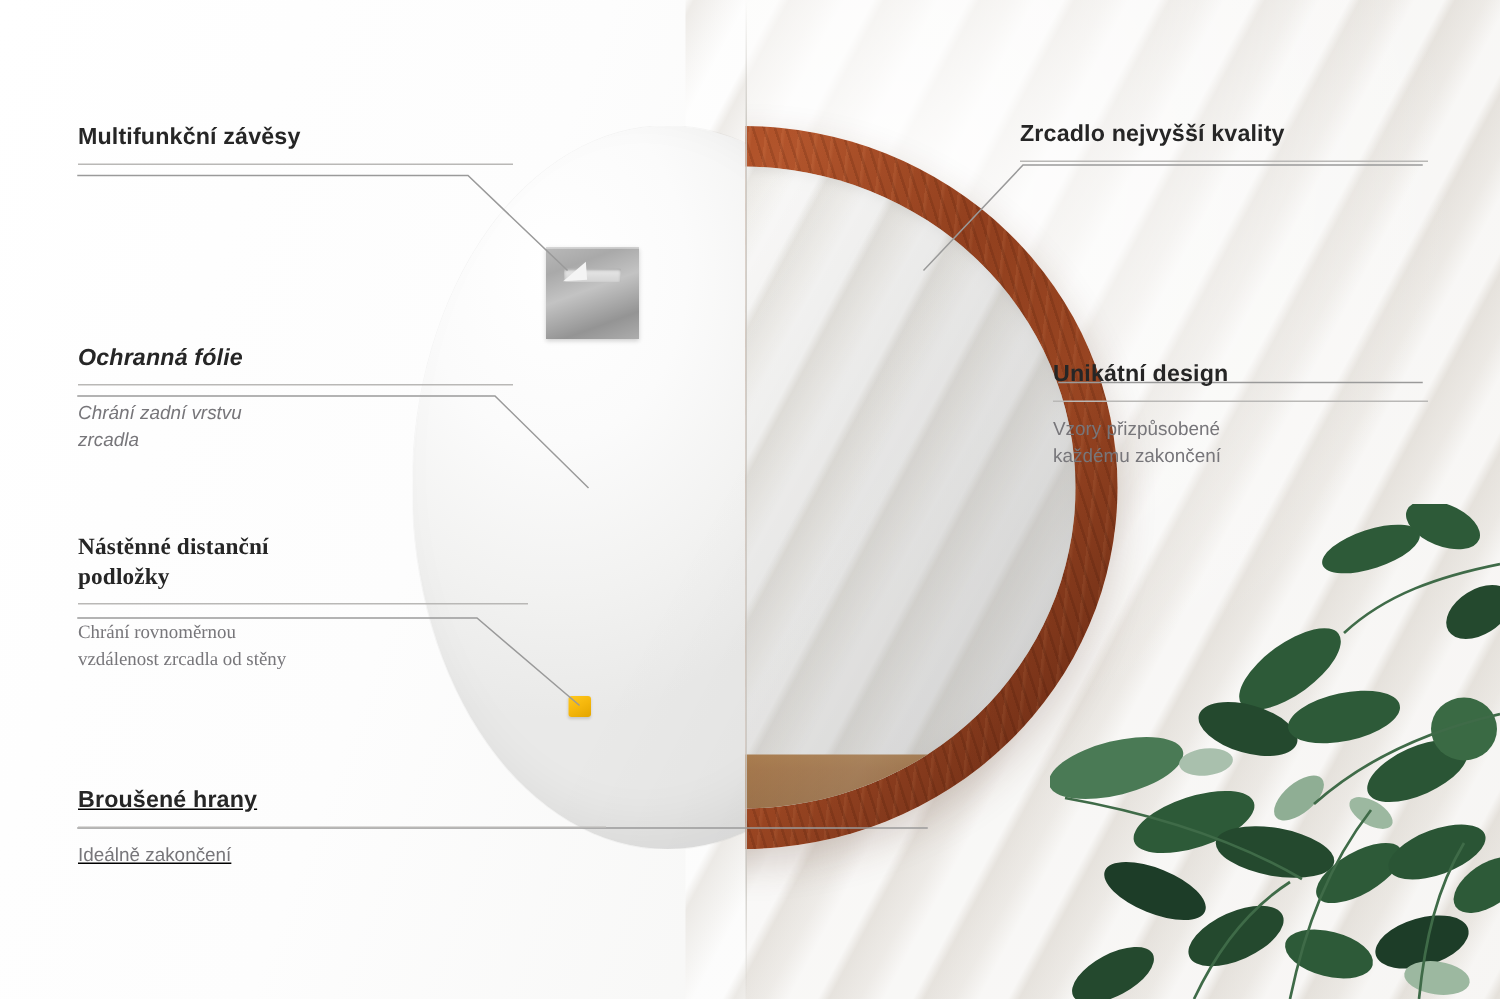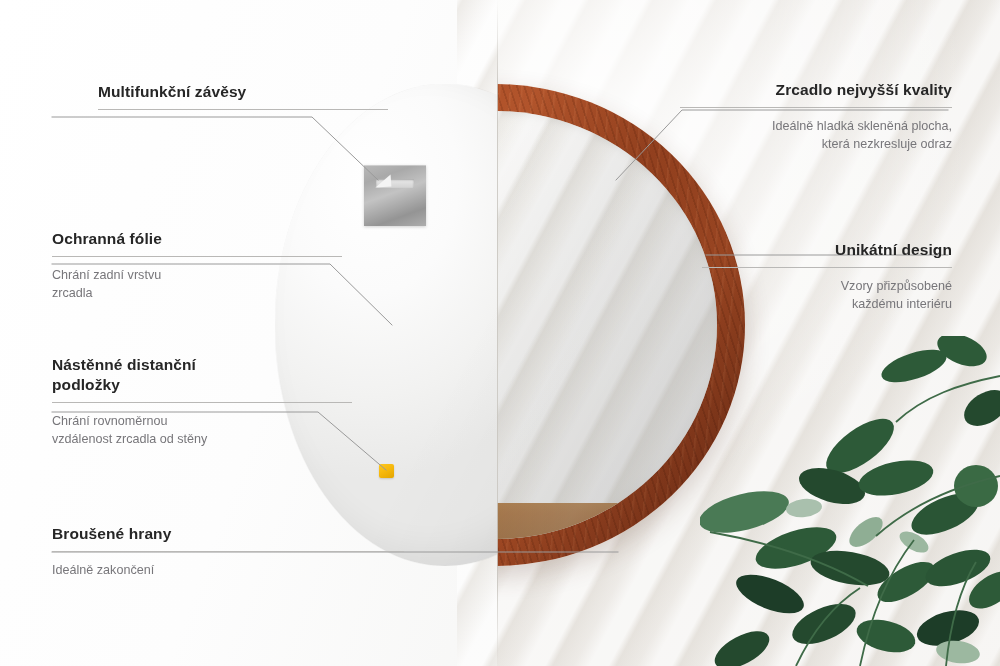--- a/index.html
+++ b/index.html
@@ -148,26 +148,26 @@
   .callout { position:absolute; z-index:8; }
   .c-title {
     font-size:15.5px; font-weight:bold; color:#262626; letter-spacing:.1px;
     line-height:1.28; white-space:pre-line;
   }
   .c-rule { height:1px; background:#b9b8b6; margin:7px 0 9px 0; }
   .c-desc {
     font-size:12.6px; color:#77767a; line-height:1.46; white-space:pre-line;
     font-weight:400;
   }
-  .callout.right { text-align:right; }
-
-  .co-zavesy   { left:52px;  top:82px;  width:290px;margin-left:46px; }
-  .co-folie    { left:52px;  top:229px; width:290px; }
-  .co-podlozky { left:52px;  top:355px; width:300px; }
-  .co-hrany    { left:52px;  top:524px; width:352px; }
+  .callout.right { }
+
+  .co-zavesy   { left:52px;  top:82px;  width:290px; }
+  .co-folie    { left:52px;  top:229px; width:290px;font-style:italic; }
+  .co-podlozky { left:52px;  top:355px; width:300px;font-family:Liberation Serif, serif; }
+  .co-hrany    { left:52px;  top:524px; width:352px;text-decoration:underline; }
   .co-kvalita  { right:48px; top:80px;  width:272px; }
   .co-design   { right:48px; top:240px; width:250px; }
 
   
   .leaders { position:absolute; inset:0; z-index:7; pointer-events:none; }
 </style>
 </head>
 <body>
 
 <div id="stage">
@@ -278,24 +278,22 @@
 
   <div class="callout co-hrany">
     <div class="c-title">Broušené hrany</div>
     <div class="c-rule"></div>
     <div class="c-desc">Ideálně zakončení</div>
   </div>
 
   <div class="callout right co-kvalita">
     <div class="c-title">Zrcadlo nejvyšší kvality</div>
     <div class="c-rule"></div>
-    <div class="c-desc">Ideálně hladká skleněná plocha,
-která nezkresluje odraz</div>
   </div>
 
   <div class="callout right co-design">
     <div class="c-title">Unikátní design</div>
     <div class="c-rule"></div>
     <div class="c-desc">Vzory přizpůsobené
-každému interiéru</div>
+každému zakončení</div>
   </div>
 
 </div>
 
 </body></html>

